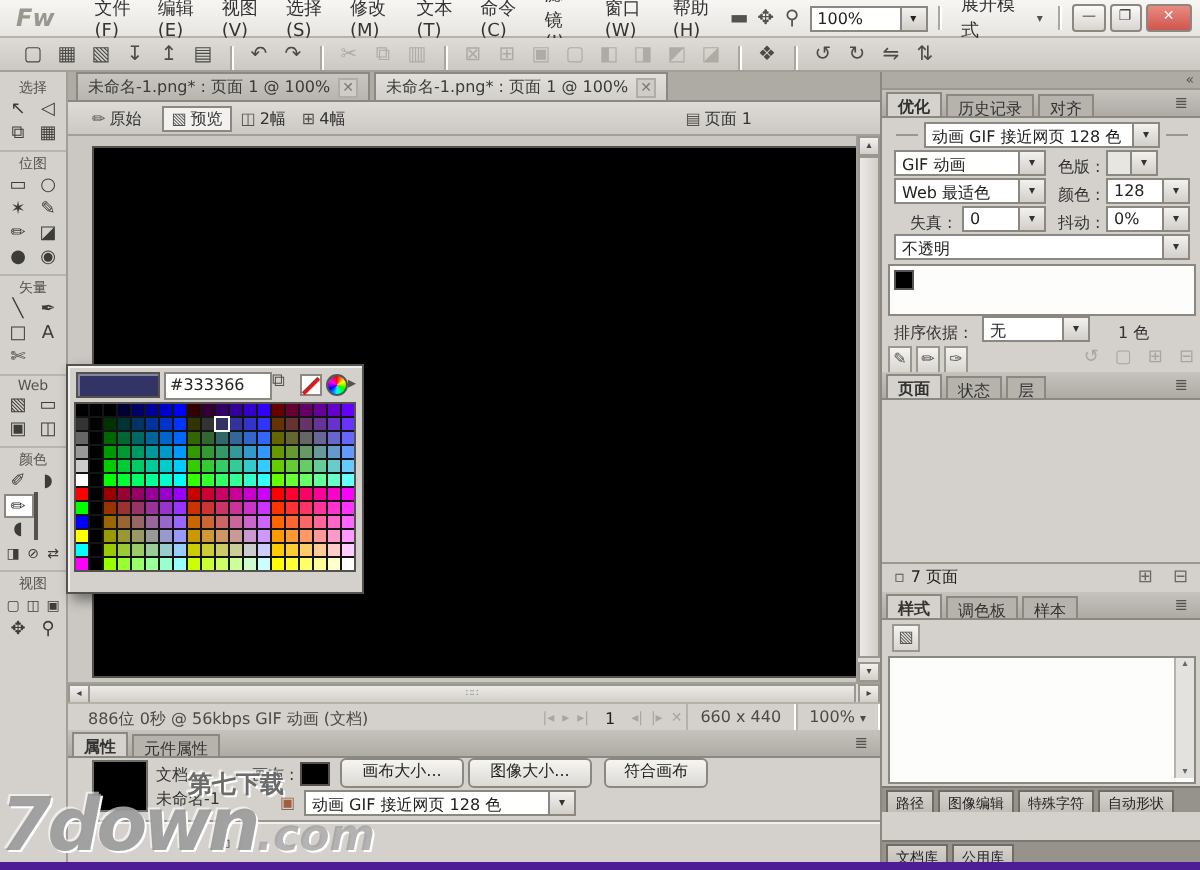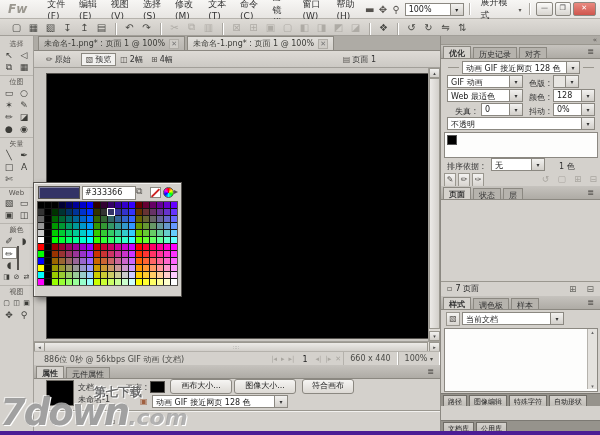--- a/index.html
+++ b/index.html
@@ -408,24 +408,20 @@
     </div>
 
     <div class="ptabs" style="left:0;top:260px;width:159px;">
 
     <span class="ptab active">样式</span>
         <span class="ptab">调色板</span>
         <span class="ptab">样本</span>
       </div>
     <span class="pmenu abs" style="right:2px;top:262px;">≣</span>
     <span class="chip" style="left:5px;top:276px;">▧</span>
-    <div class="combo" style="left:21px;top:276px;width:102px;">
-      <span class="cv">当前文档</span>
-      <span class="cb">▾</span>
-    </div>
     <div class="whitebox" style="left:3px;top:292px;width:152px;height:62px;">
       <div style="position:absolute;right:0;top:0;width:9px;height:60px;background:#e4e2de;border-left:1px solid #b5b2ac;">
         <span style="position:absolute;top:0;left:0;width:9px;font-size:5px;text-align:center;color:#666;">▴</span>
         <span style="position:absolute;bottom:0;left:0;width:9px;font-size:5px;text-align:center;color:#666;">▾</span>
       </div>
     </div>
     <span class="gico" style="right:26px;top:357px;">⊞</span>
     <span class="gico" style="right:10px;top:357px;">⊟</span>
 
     <div class="docktabs" style="top:357px;">

